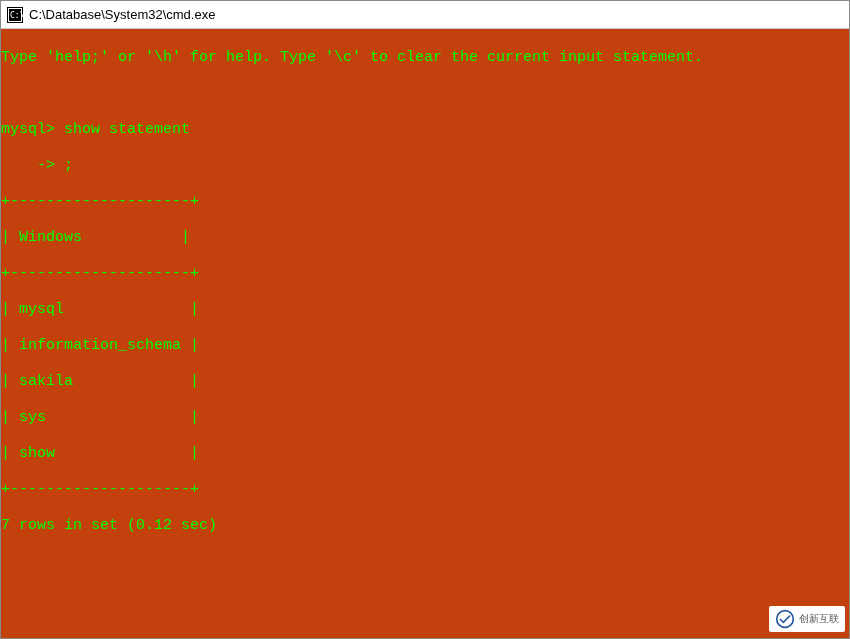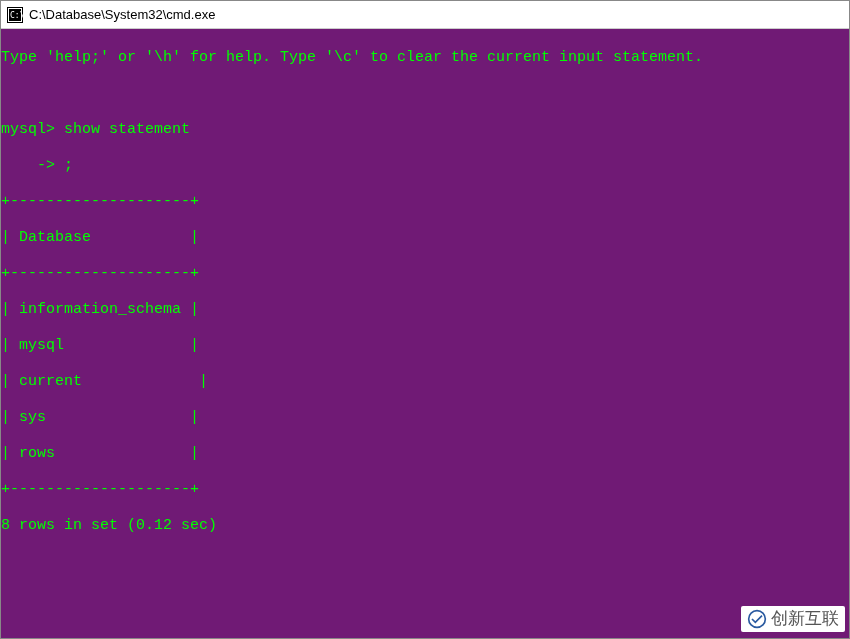--- a/index.html
+++ b/index.html
@@ -33,38 +33,38 @@
   .titlebar .icon {
     width: 16px;
     height: 16px;
     margin-right: 6px;
     display: inline-flex;
     align-items: center;
     justify-content: center;
   }
   .terminal {
     flex: 1;
-    background: #701a75;
+    background: #c2410c;
     color: #00ff00;
     font-size: 15px;
     line-height: 18px;
     padding: 2px 0 0 0;
     white-space: pre;
     overflow: hidden;
     position: relative;
   }
   .terminal .line { white-space: pre; }
   .watermark {
     position: absolute;
     right: 4px;
     bottom: 6px;
     background: #fff;
     color: #555;
     font-family: "Microsoft YaHei", sans-serif;
-    font-size: 17px;
+    font-size: 10px;
     padding: 3px 6px;
     display: flex;
     align-items: center;
     gap: 4px;
     border-radius: 2px;
   }
   .watermark .wm-icon {
     width: 20px; height: 20px;
     display: inline-flex; align-items: center; justify-content: center;
   }
@@ -84,29 +84,29 @@
     </span>
     <span>C:\Database\System32\cmd.exe</span>
   </div>
 
   <div class="terminal">
 <div class="line">Type 'help;' or '\h' for help. Type '\c' to clear the current input statement.</div>
 <div class="line"> </div>
 <div class="line"><span>mysql&gt;</span> <span>show statement</span></div>
 <div class="line"><span>    -&gt;</span> <span>;</span></div>
 <div class="line">+--------------------+</div>
-<div class="line">| <span>Database</span>           |</div>
+<div class="line">| <span>Windows</span>           |</div>
 <div class="line">+--------------------+</div>
+<div class="line">| <span>mysql</span>              |</div>
 <div class="line">| <span>information_schema</span> |</div>
-<div class="line">| <span>mysql</span>              |</div>
-<div class="line">| <span>current</span>             |</div>
+<div class="line">| <span>sakila</span>             |</div>
 <div class="line">| <span>sys</span>                |</div>
-<div class="line">| <span>rows</span>               |</div>
+<div class="line">| <span>show</span>               |</div>
 <div class="line">+--------------------+</div>
-<div class="line">8 rows in set (0.12 sec)</div>
+<div class="line">7 rows in set (0.12 sec)</div>
 <div class="line"> </div>
 
 
 
 
 
 
 
 
 

